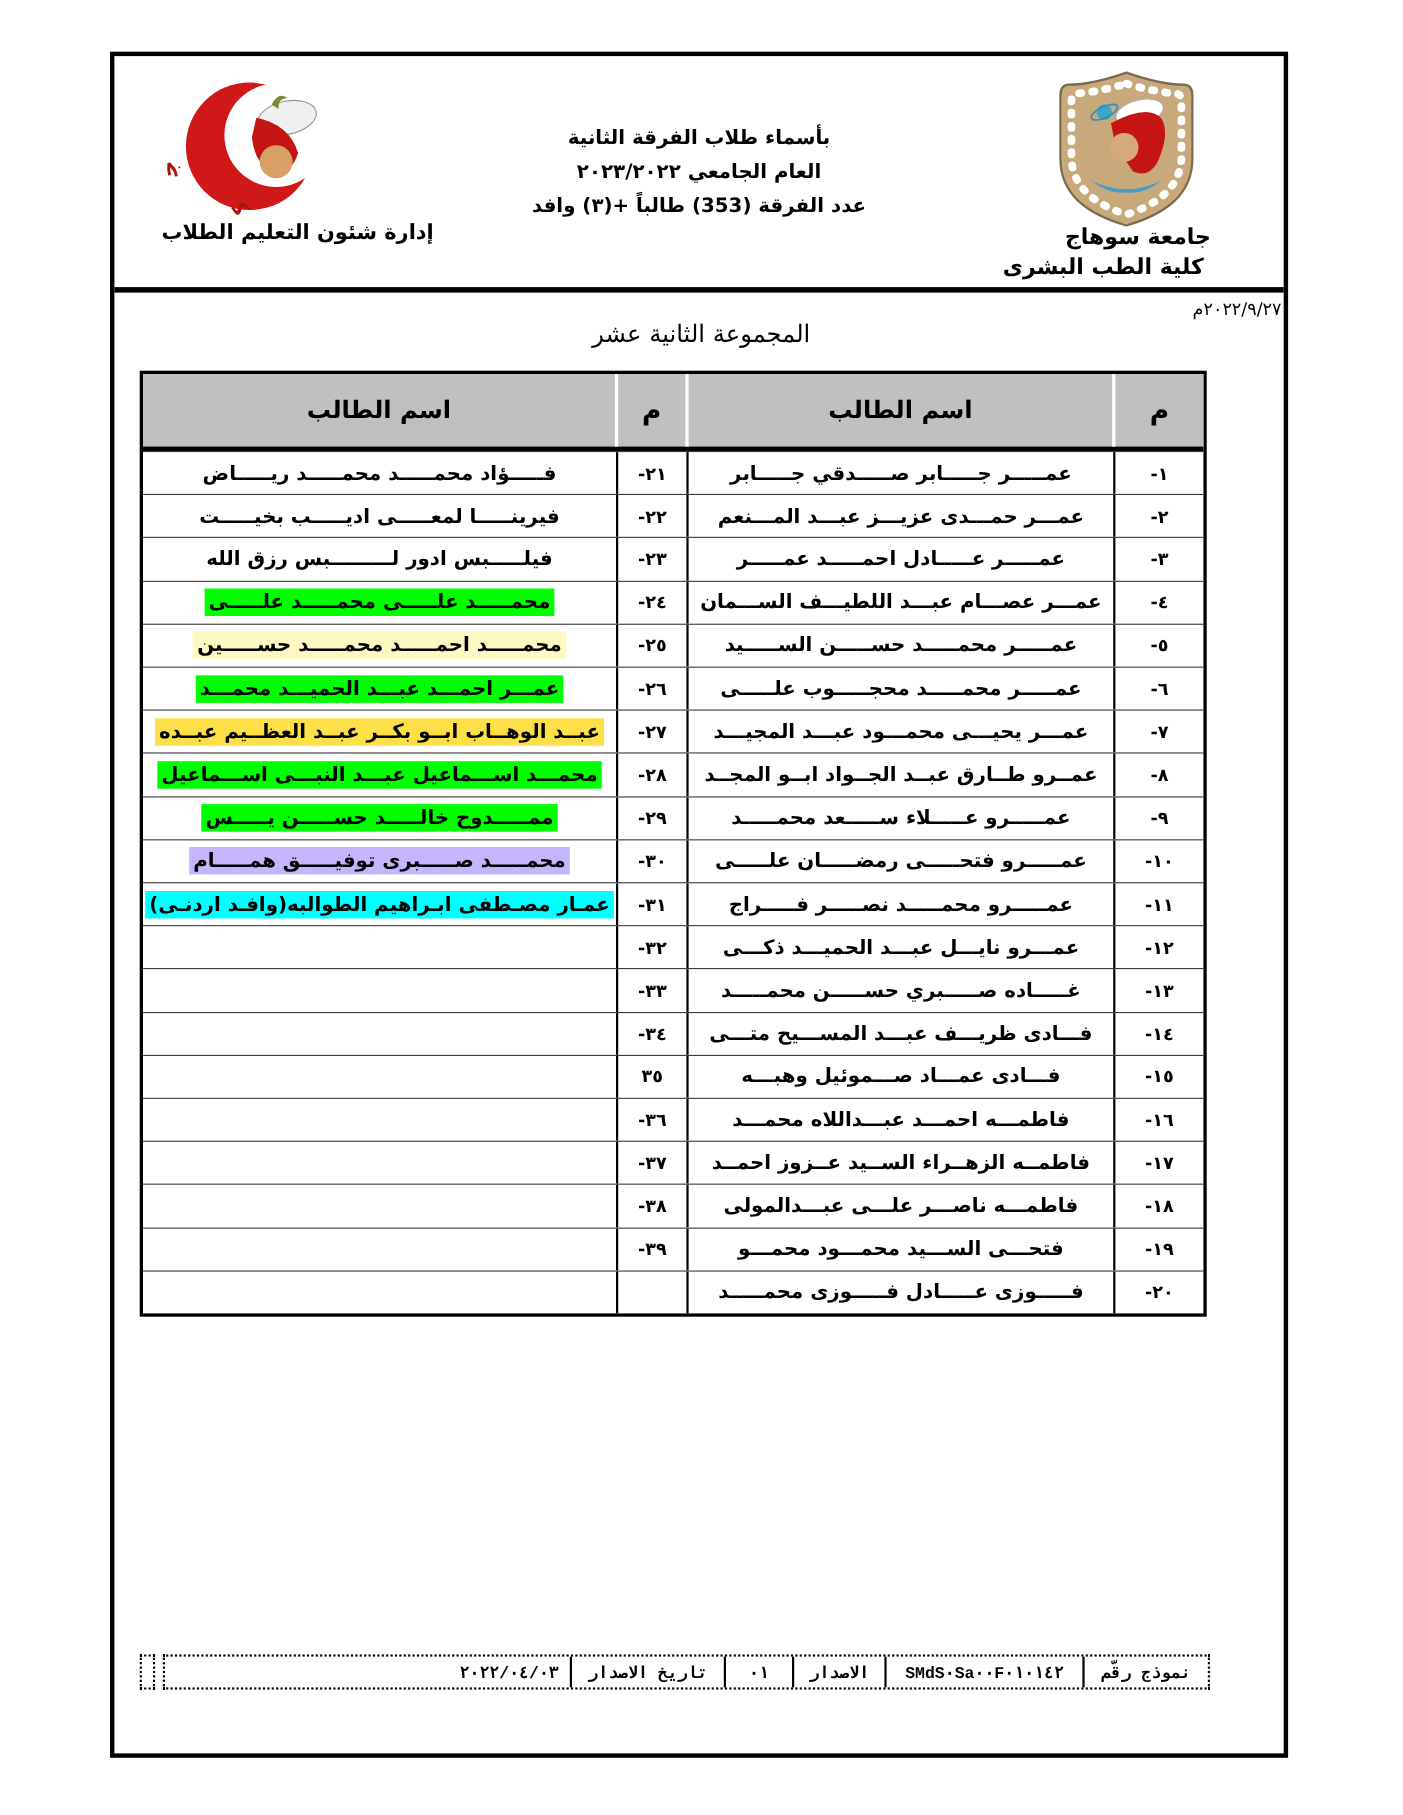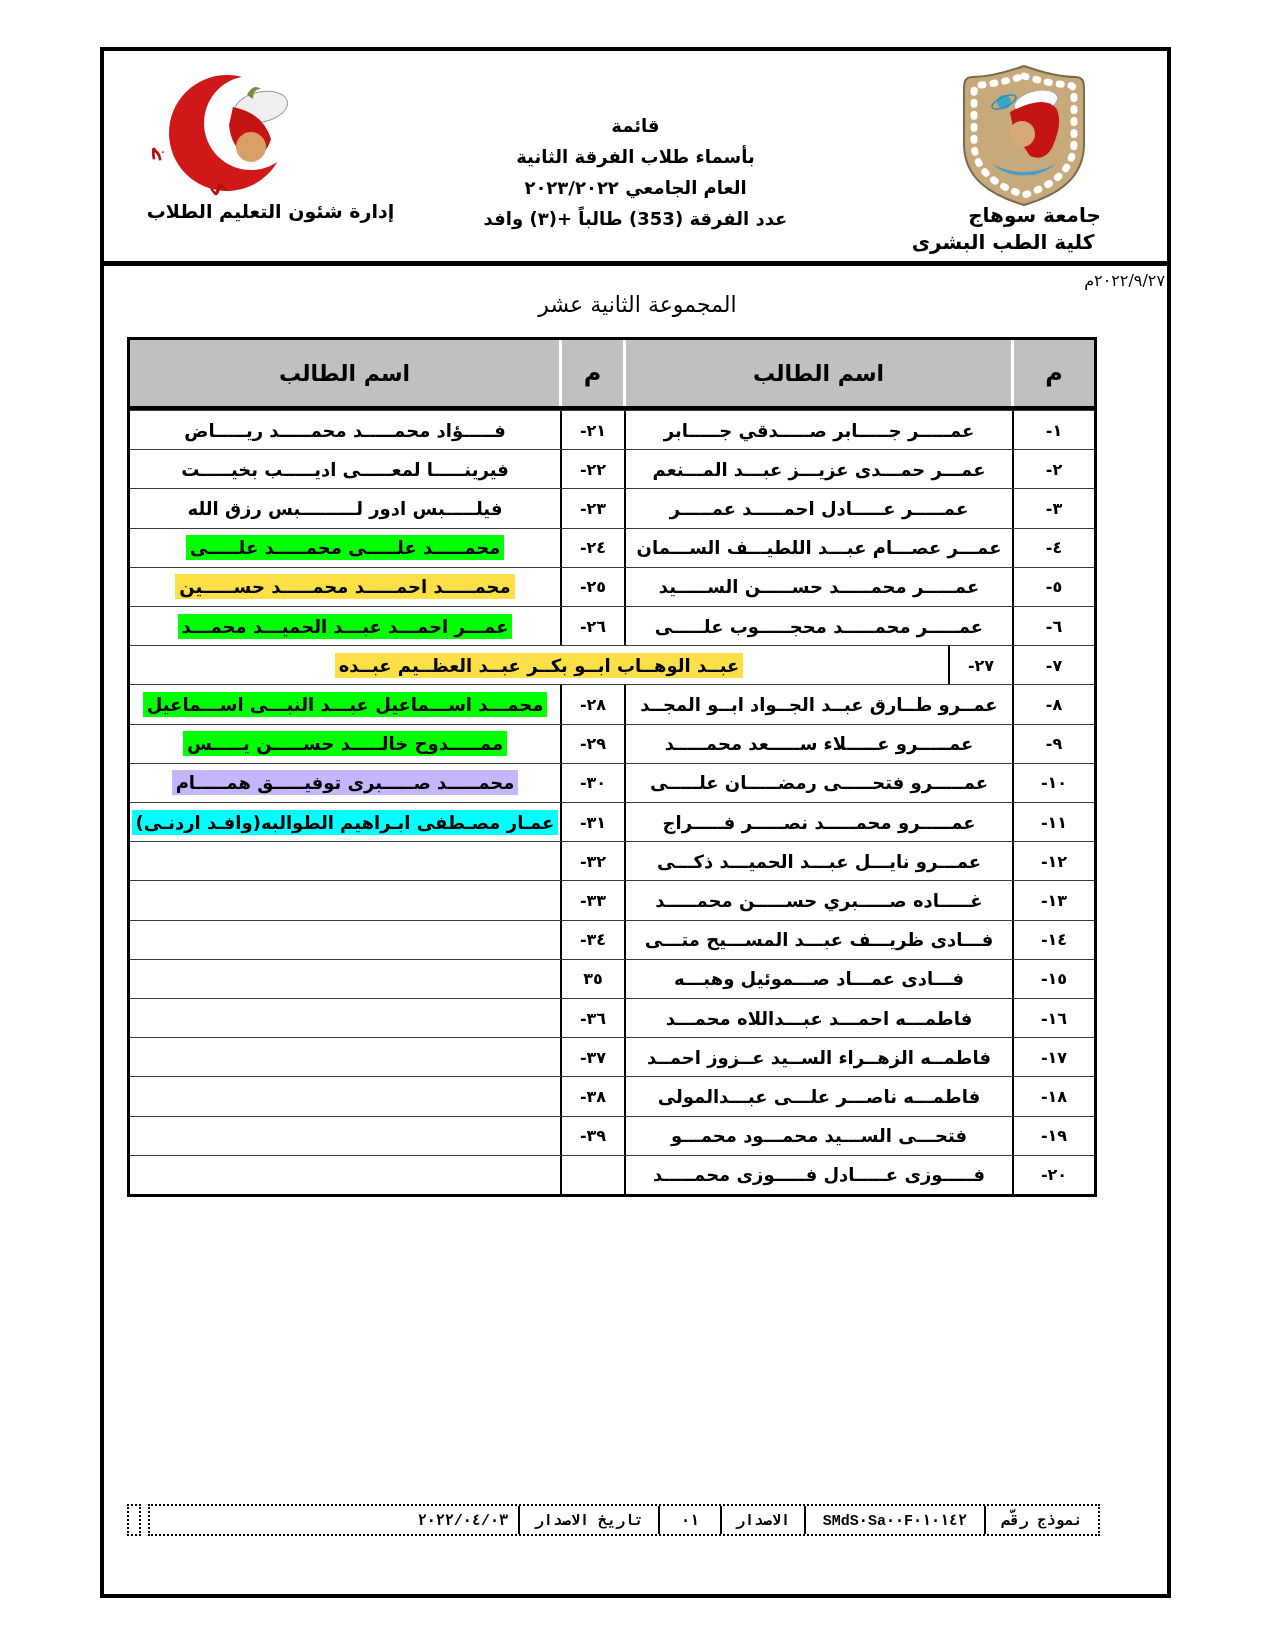--- a/index.html
+++ b/index.html
@@ -96,21 +96,20 @@
       <ellipse cx="84" cy="42" rx="22" ry="11" fill="#ffffff" stroke="#aaa" stroke-width="1" transform="rotate(-14 84 42)"></ellipse>
       <path d="M58,52 Q92,34 104,48 Q112,62 100,88 Q92,102 78,96 L62,72 Z" fill="#c41414"></path>
       <circle cx="70" cy="74" r="13" fill="#d7a87a"></circle>
       <path d="M40,104 Q72,120 104,104 Q88,117 72,115 Q56,117 40,104 Z" fill="#4a9cc7"></path>
     </svg>
   </div>
 
   <div class="admin-dept">إدارة شئون التعليم الطلاب</div>
 
   <div class="center-block">
-    <div>قائمة</div>
     <div>بأسماء طلاب الفرقة الثانية</div>
     <div>العام الجامعي ٢٠٢٣/٢٠٢٢</div>
     <div>عدد الفرقة (353) طالباً +(٣) وافد</div>
   </div>
 
   <div class="uni-name">جامعة سوهاج</div>
   <div class="fac-name">كلية الطب البشرى</div>
 
   <div class="h-rule"></div>
   <div class="doc-date">٢٠٢٢/٩/٢٧م</div>
@@ -155,33 +154,34 @@
           <div class="cell c-num2">٢٤-</div>
           <div class="cell c-name-l">
             <span class="hl" style="background: rgb(0, 255, 0);">محمـــــد علـــــى محمـــــد علـــــى</span>
           </div>
         </div>
         <div class="t-row">
           <div class="cell c-num">٥-</div>
           <div class="cell c-name-r">عمـــــر محمـــــد حســـــن الســـــيد</div>
           <div class="cell c-num2">٢٥-</div>
           <div class="cell c-name-l">
-            <span class="hl" style="background: #fde047;">محمـــــد احمـــــد محمـــــد حســـــين</span>
+            <span class="hl" style="background: #fef9c3;">محمـــــد احمـــــد محمـــــد حســـــين</span>
           </div>
         </div>
         <div class="t-row">
           <div class="cell c-num">٦-</div>
           <div class="cell c-name-r">عمـــــر محمـــــد محجـــــوب علـــــى</div>
           <div class="cell c-num2">٢٦-</div>
           <div class="cell c-name-l">
             <span class="hl" style="background: rgb(0, 255, 0);">عمـــر احمـــد عبـــد الحميـــد محمـــد</span>
           </div>
         </div>
         <div class="t-row">
           <div class="cell c-num">٧-</div>
+          <div class="cell c-name-r">عمـــر يحيـــى محمـــود عبـــد المجيـــد</div>
           <div class="cell c-num2">٢٧-</div>
           <div class="cell c-name-l">
             <span class="hl" style="background: #fde047;">عبــد الوهــاب ابــو بكــر عبــد العظــيم عبــده</span>
           </div>
         </div>
         <div class="t-row">
           <div class="cell c-num">٨-</div>
           <div class="cell c-name-r">عمــرو طــارق عبــد الجــواد ابــو المجــد</div>
           <div class="cell c-num2">٢٨-</div>
           <div class="cell c-name-l">

